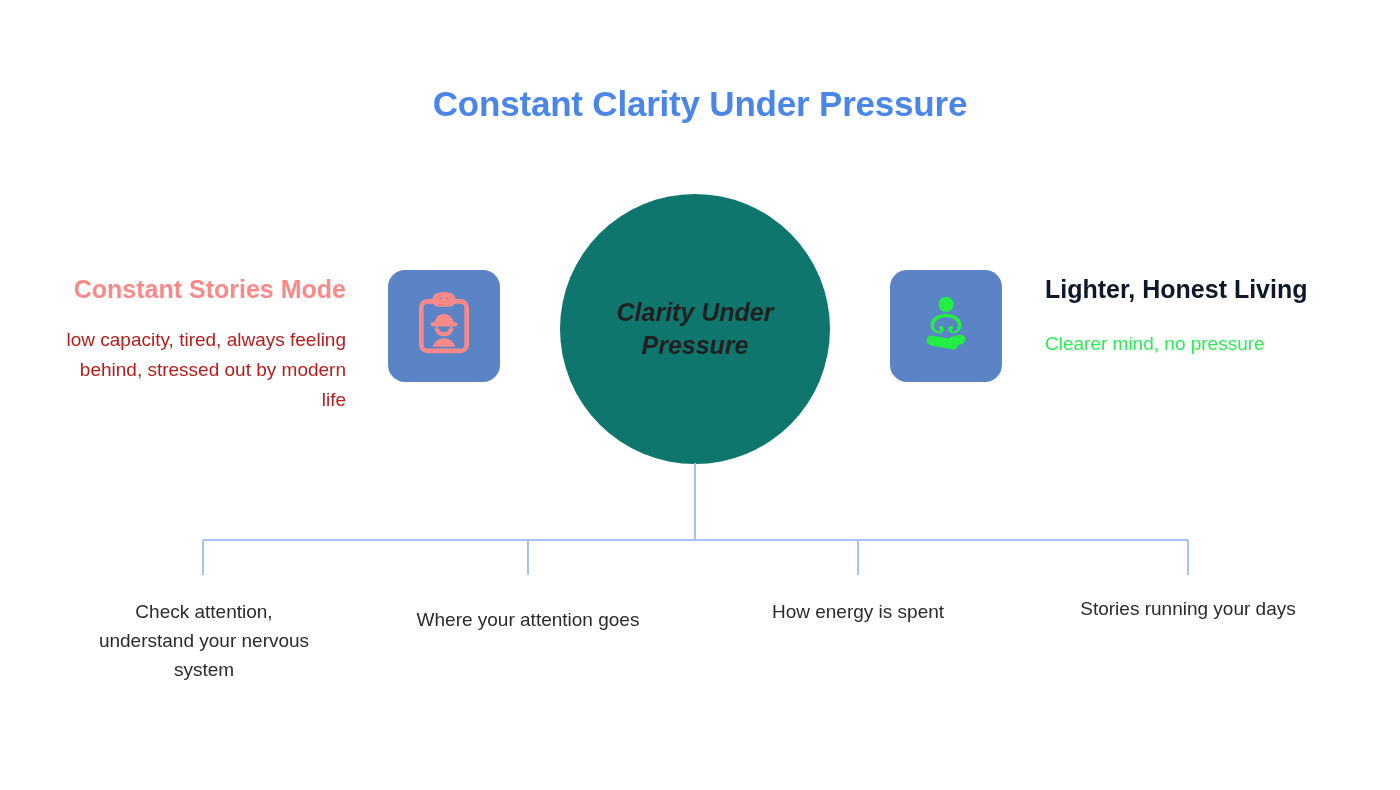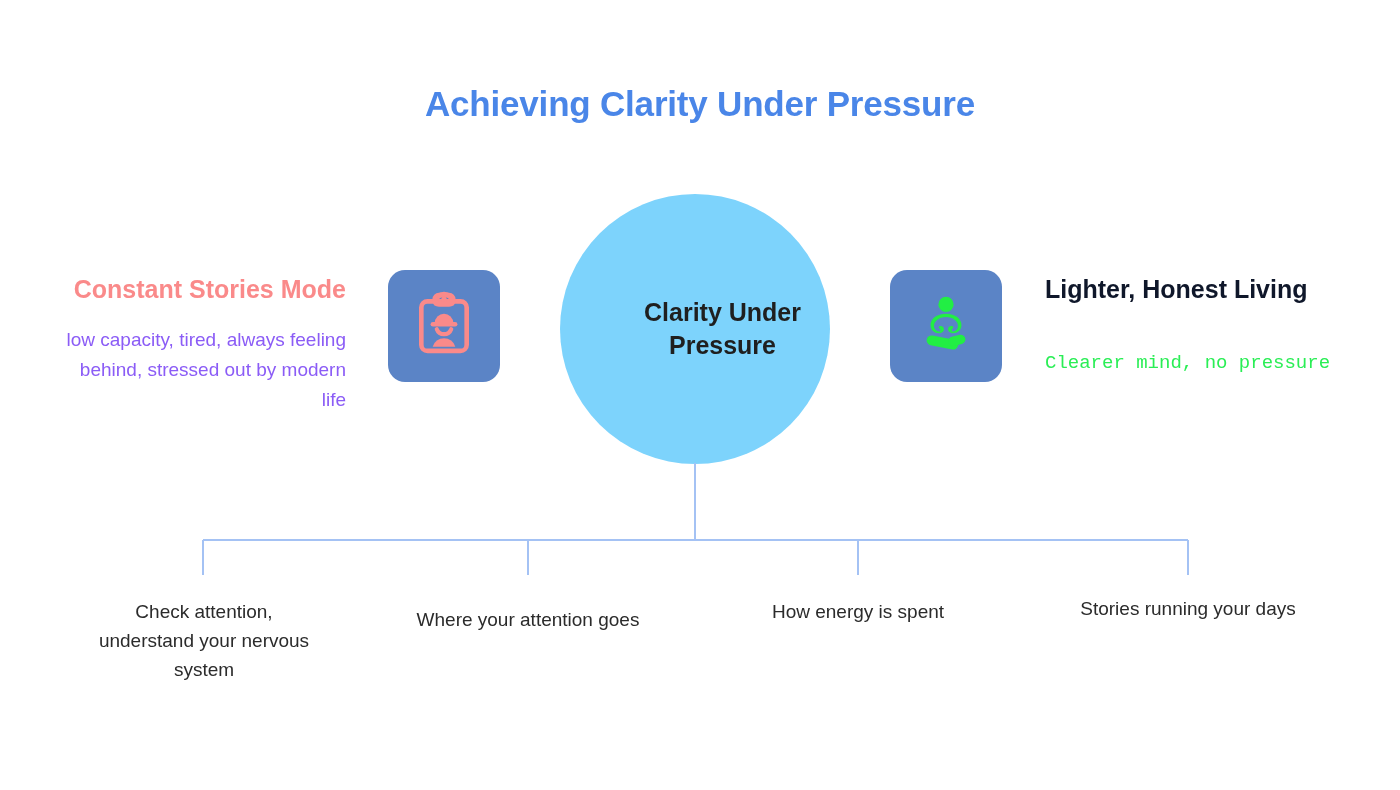--- a/index.html
+++ b/index.html
@@ -36,24 +36,25 @@
   }
 
   
   #center-node {
     position: absolute;
     left: 560px;
     top: 194px;
     width: 270px;
     height: 270px;
     border-radius: 50%;
-    background: #7dd3fc;
+    background: #0f766e;
     display: flex;
     align-items: center;
-    justify-content: flex-end;
+    justify-content: center;
+    font-style: italic;
   }
   #center-node-label {
     width: 215px;
     text-align: center;
     font-size: 25px;
     font-weight: bold;
     color: #1f1f1f;
     line-height: 33px;
   }
 
@@ -93,24 +94,24 @@
     line-height: 39px;
     margin: 0;
   }
   .side-desc {
     font-size: 19px;
     font-weight: normal;
     line-height: 30px;
     margin: 16px 0 0 0;
   }
   #side-left .side-heading { color: #fa8a8a; }
-  #side-left .side-desc    { color: #8b5cf6; }
+  #side-left .side-desc    { color: #b91c1c; }
   #side-right .side-heading { color: #0f172a; }
   #side-right .side-desc    { color: #2aee55; }
-  #side-right .side-desc { margin-top: 39px; font-family: Liberation Mono, monospace; }
+  #side-right .side-desc { margin-top: 20px; }
 
   
   #connector { position: absolute; left: 0; top: 455px; }
 
   
   .branch-label {
     position: absolute;
     font-size: 19px;
     color: #2b2b2b;
     line-height: 29px;
@@ -119,21 +120,21 @@
   #branch-label-0 { left: 90px;  top: 597px; width: 228px; }
   #branch-label-1 { left: 414px; top: 594px; width: 228px; margin-top: 11px; }
   #branch-label-2 { left: 744px; top: 597px; width: 228px; }
   #branch-label-3 { left: 1072px; top: 594px; width: 232px; }
 </style>
 </head>
 <body>
 
 <div id="canvas">
 
-  <div id="diagram-title">Achieving Clarity Under Pressure</div>
+  <div id="diagram-title">Constant Clarity Under Pressure</div>
 
   <div class="side-block" id="side-left">
     <div class="side-heading">Constant Stories Mode</div>
     <div class="side-desc">low capacity, tired, always feeling behind, stressed out by modern life</div>
   </div>
 
   <div class="icon-tile" id="icon-tile-left">
     <span>
       <svg width="66" height="66" viewBox="0 0 64 64" aria-hidden="true">
 

